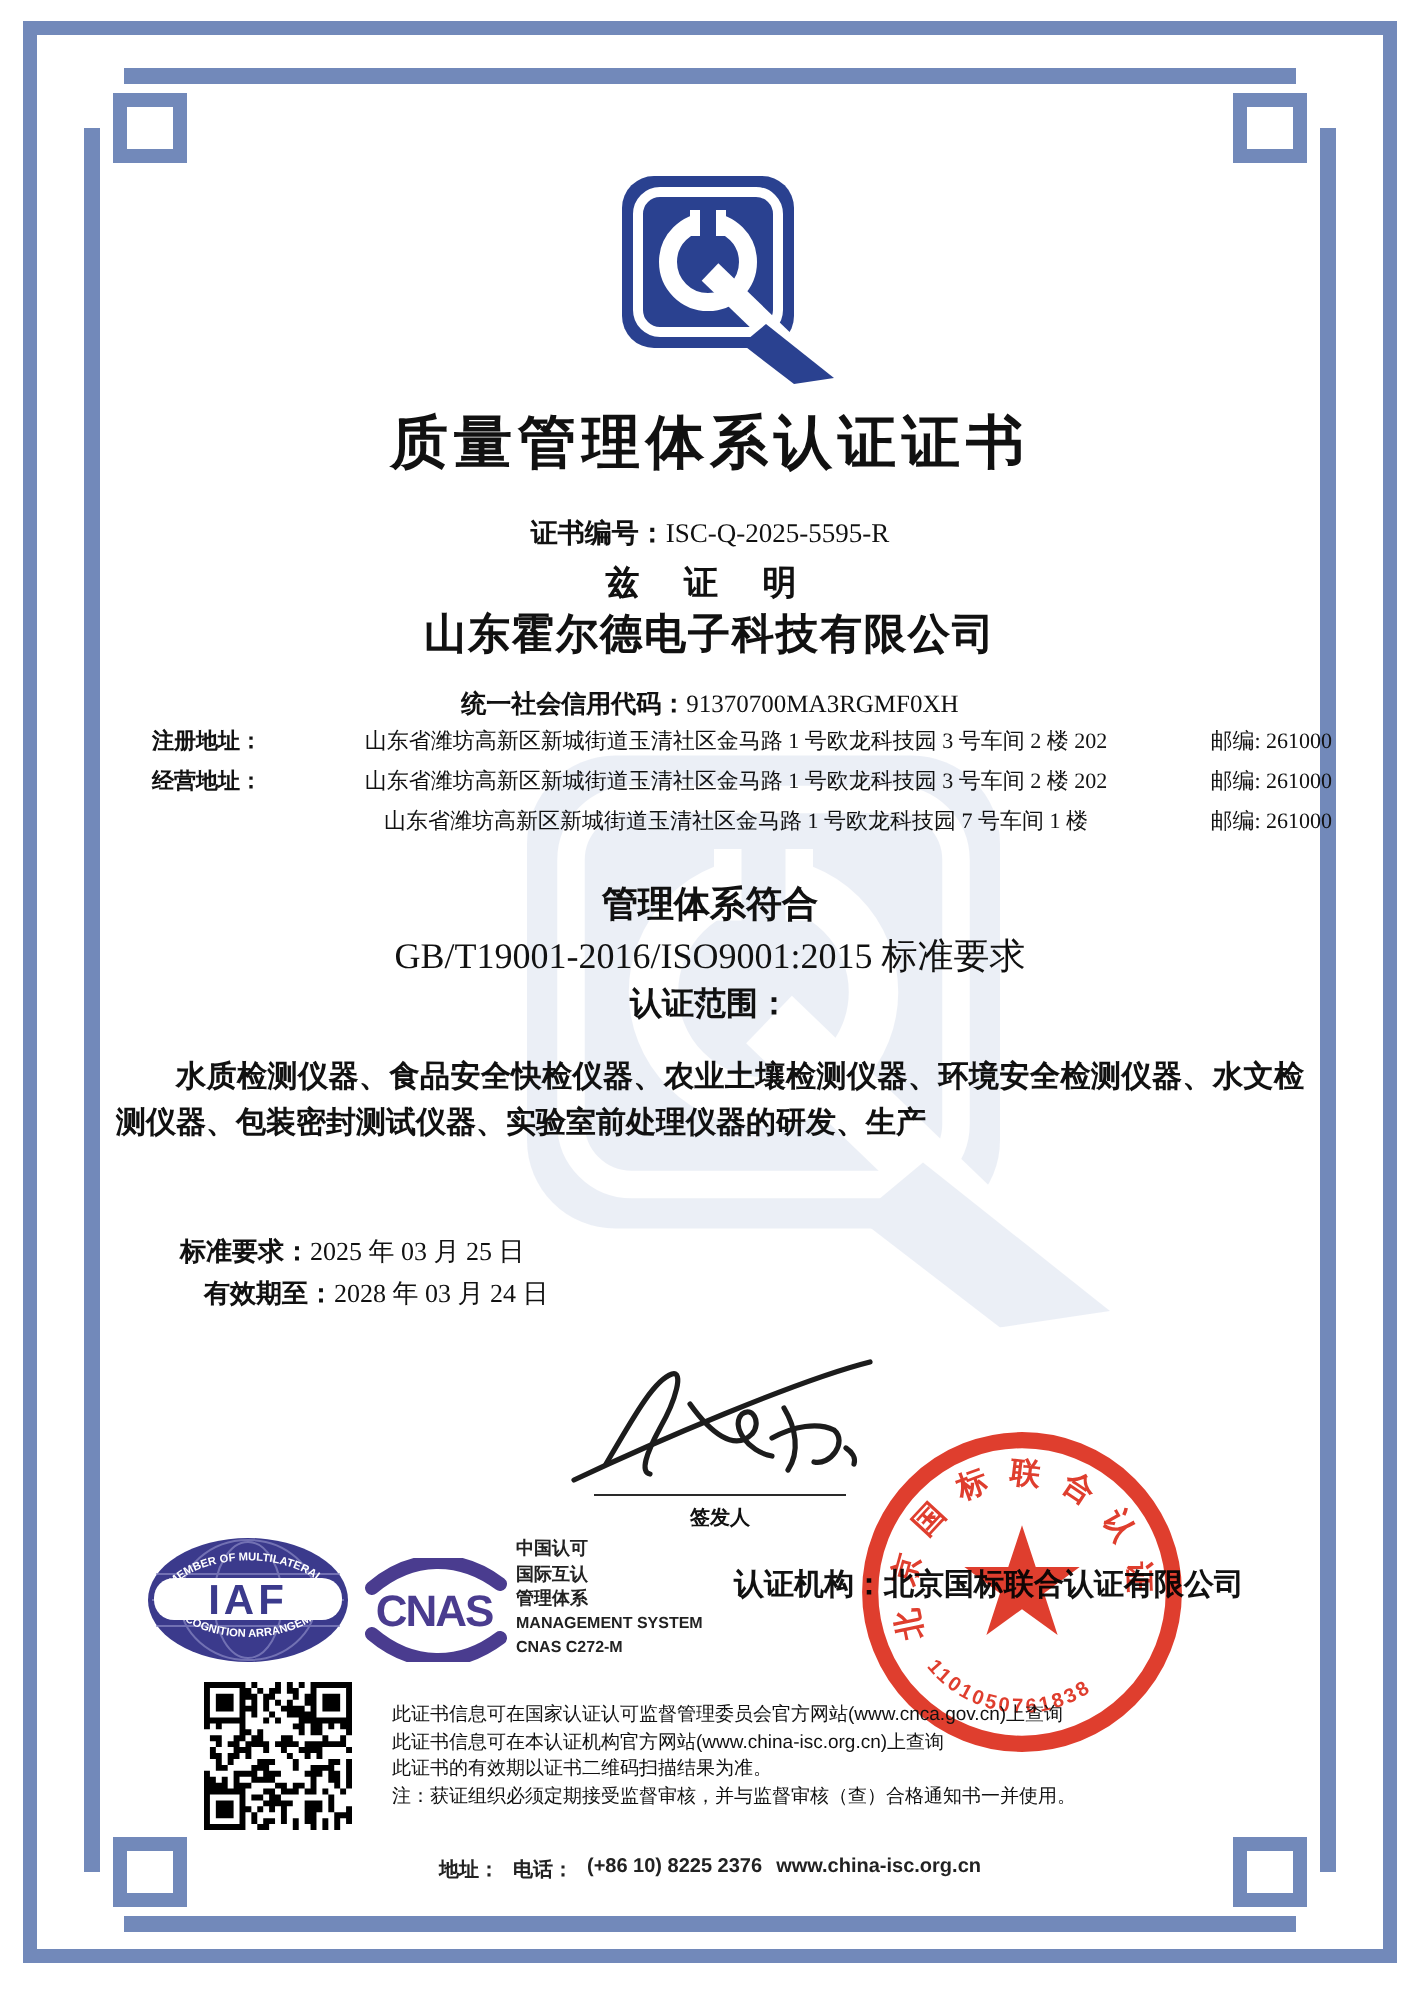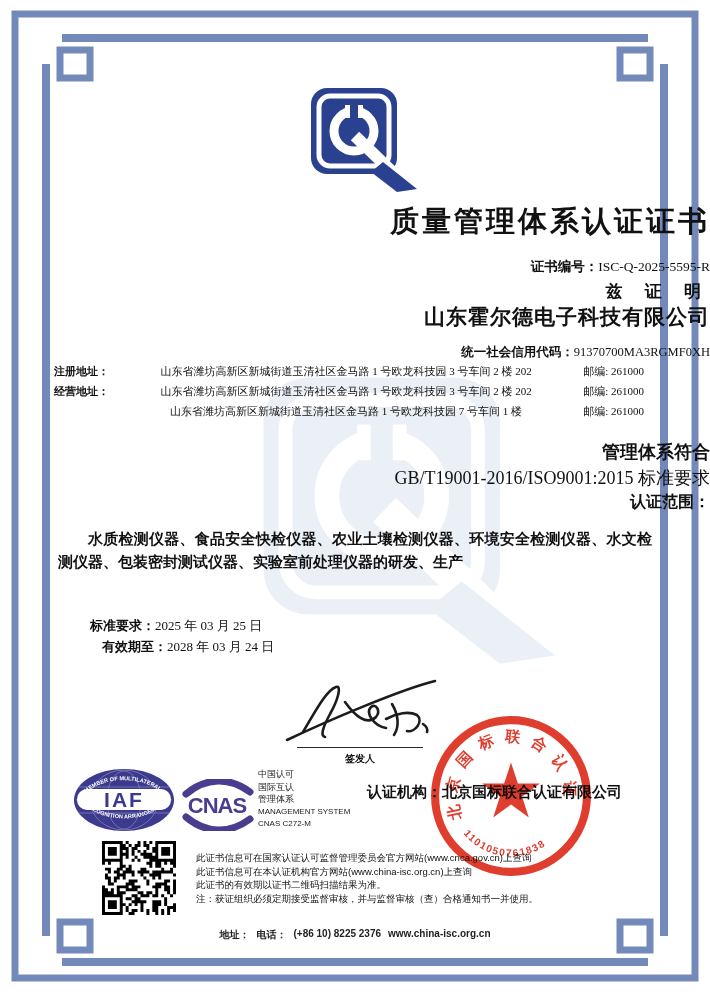--- a/index.html
+++ b/index.html
@@ -1,34 +1,34 @@
 <!DOCTYPE html>
 <html><head>
 <meta charset="utf-8">
 <style>
   html,body{margin:0;padding:0;background:#e9e9e9;}
   .page{position:relative;width:710px;height:1000px;margin:0 auto;background:#fff;overflow:hidden;
         font-family:"Liberation Serif","DejaVu Serif",serif;color:#111;}
   .abs{position:absolute;}
-  .ctr{left:0;width:710px;text-align:right;}
+  .ctr{left:0;width:710px;text-align:center;}
   .sans{font-family:"Liberation Sans","DejaVu Sans",sans-serif;}
 
   .border-svg{left:0;top:0;}
   .watermark{left:225px;top:372px;width:330px;height:292px;color:#8aa0cc;opacity:.16;}
   .logo{left:297px;top:86px;width:120px;height:106px;color:#2a4190;}
 
   .title{top:202px;font-size:29px;font-weight:bold;letter-spacing:3px;}
   .certno{top:258px;font-size:13.5px;}
   .certno .lbl{font-weight:bold;}
   .hereby{top:280px;font-size:17px;font-weight:bold;letter-spacing:9px;}
   .company{top:303px;font-size:21px;font-weight:bold;letter-spacing:1px;}
   .credit{top:344px;font-size:12.5px;}
   .credit .lbl{font-weight:bold;font-family:"Liberation Sans","DejaVu Sans",sans-serif;}
 
-  .addr-row{left:54px;width:590px;display:flex;font-size:11px;line-height:15px;}
+  .addr-row{left:76px;width:590px;display:flex;font-size:11px;line-height:15px;}
   .addr-row .lbl{width:72px;font-weight:bold;font-family:"Liberation Sans","DejaVu Sans",sans-serif;flex:none;}
   .addr-row .txt{flex:1;text-align:center;}
   .addr-row .zip{width:78px;text-align:right;flex:none;}
   .r1{top:364px;} .r2{top:384px;} .r3{top:404px;}
 
   .comply{top:440px;font-size:18px;font-weight:bold;font-family:"Liberation Sans","DejaVu Sans",sans-serif;}
   .standard{top:466px;font-size:18px;}
   .scopelbl{top:492px;font-size:16px;font-weight:bold;font-family:"Liberation Sans","DejaVu Sans",sans-serif;}
   .scope{left:58px;top:527px;width:594px;font-size:15px;line-height:23px;font-weight:bold;
          font-family:"Liberation Sans","DejaVu Sans",sans-serif;text-align:justify;text-indent:2em;}
@@ -36,21 +36,21 @@
   .daterow{left:90px;font-size:13px;}
   .daterow .lbl{font-weight:bold;font-family:"Liberation Sans","DejaVu Sans",sans-serif;}
   .d1{top:617px;} .d2{top:638px;margin-left:12px;}
 
   .sig-svg{left:283px;top:674px;}
   .sig-line{left:297px;top:747px;width:126px;border-top:1.5px solid #2a2a2a;height:0;}
   .signer{left:297px;top:752px;width:126px;text-align:center;font-size:10px;font-weight:bold;}
 
   .iaf{left:72px;top:767px;}
   .cnas{left:180px;top:779px;}
-  .cnas-txt{left:258px;top:768px;width:110px;font-size:9px;font-weight:normal;line-height:12.5px;color:#222;}
+  .cnas-txt{left:258px;top:768px;width:110px;font-size:9px;font-weight:bold;line-height:12.5px;color:#222;}
   .cnas-txt .en{font-size:8px;}
 
   .authority{left:367px;top:783px;font-size:15px;font-weight:bold;white-space:nowrap;}
 
   .seal{left:427px;top:712px;mix-blend-mode:multiply;opacity:.93;}
 
   .qr{left:102px;top:841px;width:74px;height:74px;}
   .notes{left:196px;top:851px;width:368px;font-size:9.5px;line-height:13.6px;font-weight:400;color:#111;}
 
   .footer{left:62px;top:928px;width:586px;display:flex;justify-content:center;gap:7px;

